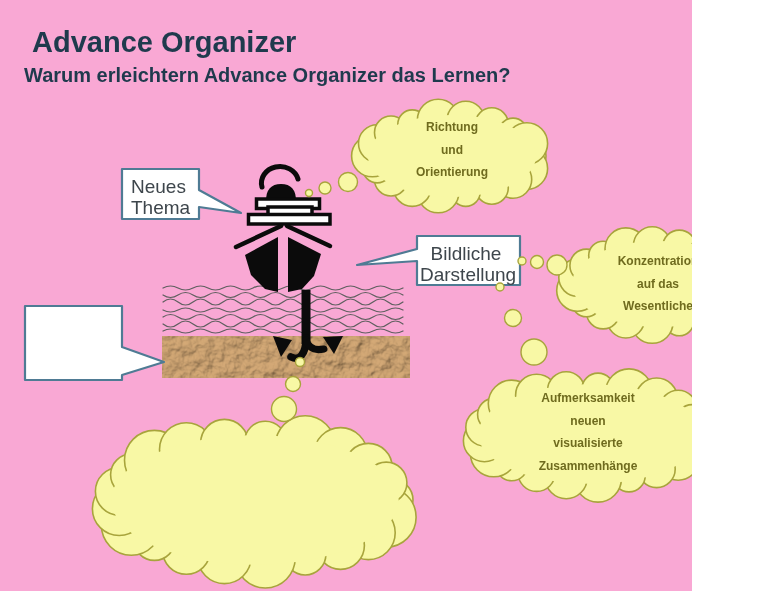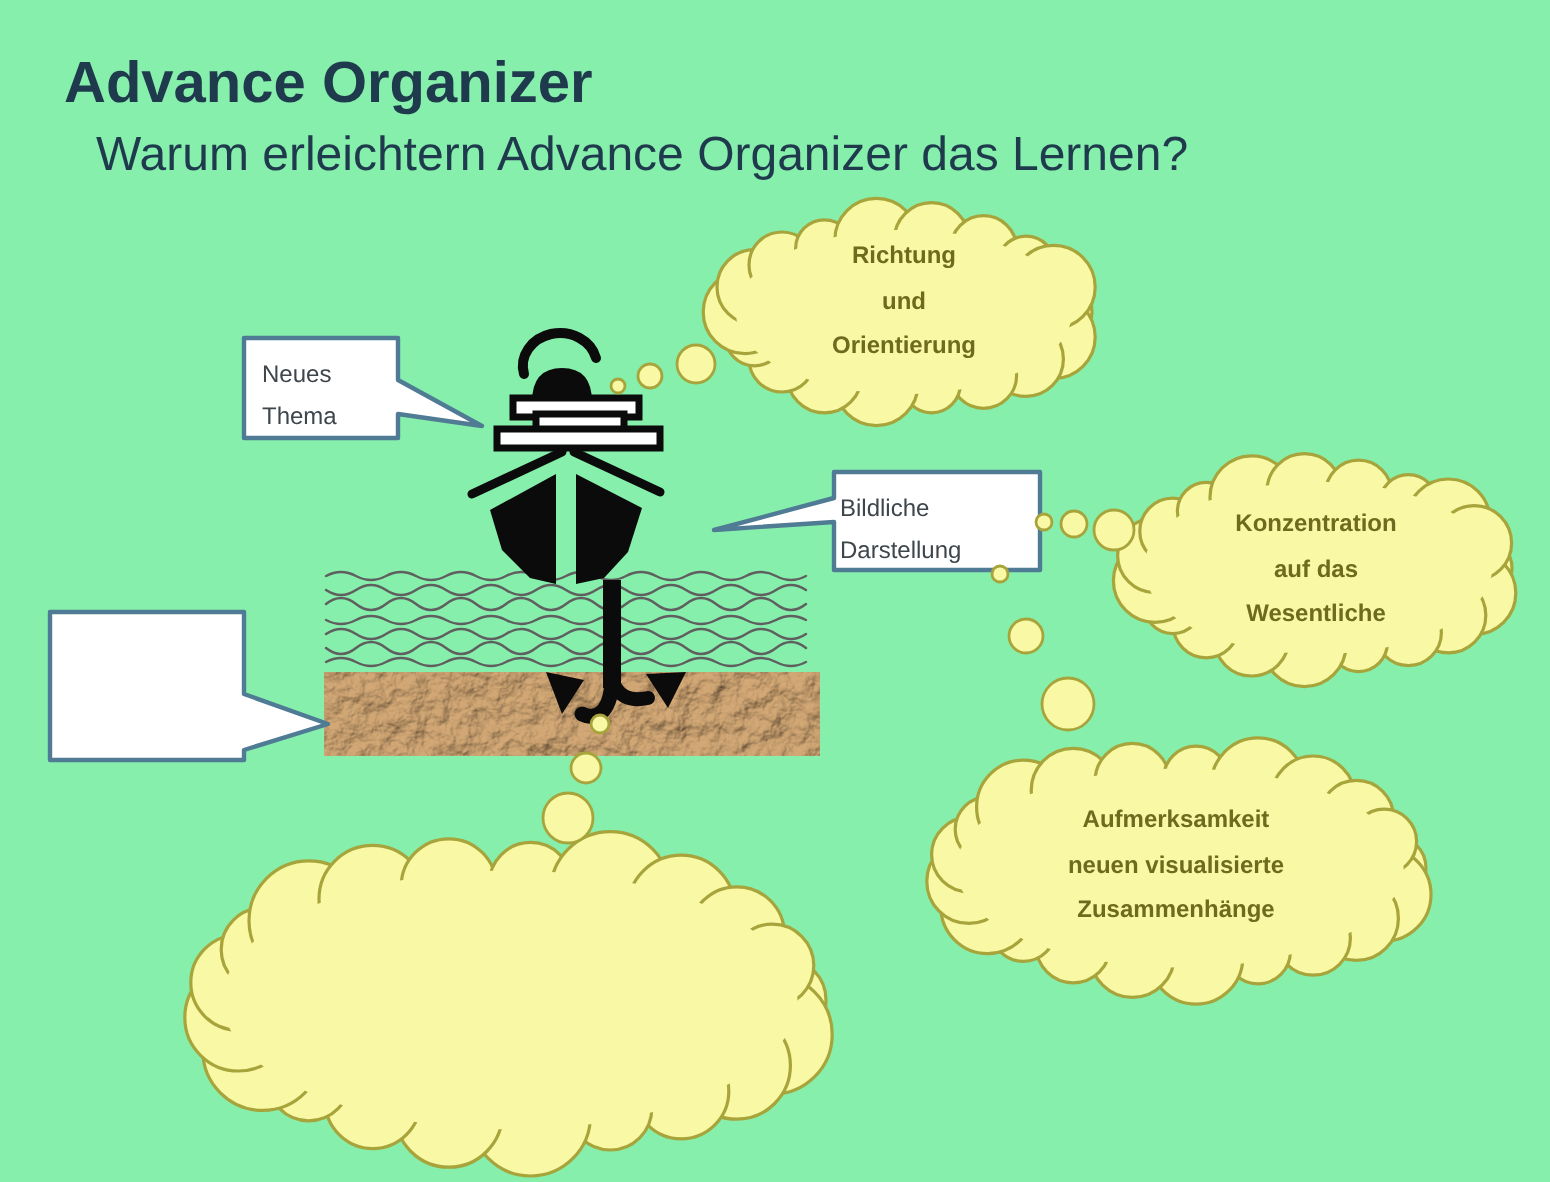--- a/index.html
+++ b/index.html
@@ -1,40 +1,40 @@
 <!DOCTYPE html>
 <html style="--title-color: #1f3a4d; --cloud-fill: #f8f8a5; --cloud-border: #a8a43c; --cloud-text: #6f6b1e; --callout-border: #4f7b94; --callout-text: #3e464c; --water-line: #5f5f5f; --ship-black: #0b0b0b;"><head>
 <meta charset="utf-8">
 <style>
   html,body{margin:0;padding:0;background:#ffffff;}
   .slide{
-    position:relative;width:775px;height:591px;overflow:hidden;
-    background:#86efac;font-family:"Liberation Sans", sans-serif;
+    position:relative;width:692px;height:591px;overflow:hidden;
+    background:#f9a8d4;font-family:"Liberation Sans", sans-serif;
   }
   #art{position:absolute;left:0;top:0;}
   .page-title{
     position:absolute;left:32px;top:26px;margin:0;
     font-size:29px;font-weight:bold;color:var(--title-color,#1f3a4d);
     letter-spacing:0px;white-space:nowrap;
   }
   .page-subtitle{
-    position:absolute;left:48px;top:64px;margin:0;
-    font-size:24px;font-weight:normal;color:var(--title-color,#1f3a4d);
+    position:absolute;left:24px;top:64px;margin:0;
+    font-size:20px;font-weight:bold;color:var(--title-color,#1f3a4d);
     white-space:nowrap;
   }
   .cloud-label{
     position:absolute;transform:translate(-50%,-50%);
     text-align:center;font-size:12px;font-weight:bold;
     color:var(--cloud-text,#6f6b1e);line-height:22.5px;white-space:pre-line;
   }
   .callout-label{
-    position:absolute;font-size:12px;color:var(--callout-text,#3e464c);
+    position:absolute;font-size:19px;color:var(--callout-text,#3e464c);
     line-height:20.5px;white-space:pre-line;
   }
-  .callout-label.right{text-align:left;}
+  .callout-label.right{text-align:center;}
   
   .callout-shape{fill:#ffffff;stroke:var(--callout-border,#4f7b94);stroke-width:2.2;stroke-linejoin:round;}
   .cloud-bumps circle{fill:var(--cloud-fill,#f8f8a5);stroke:var(--cloud-border,#a8a43c);stroke-width:1.6;}
   .cloud-bumps ellipse{fill:var(--cloud-fill,#f8f8a5);stroke:none;}
   .bubble{fill:var(--cloud-fill,#f8f8a5);stroke:var(--cloud-border,#a8a43c);stroke-width:1.4;}
   .wave{fill:none;stroke:var(--water-line,#5f5f5f);stroke-width:1.2;stroke-linecap:round;}
   .ship-fill{fill:var(--ship-black,#0b0b0b);}
   .ship-stroke{fill:none;stroke:var(--ship-black,#0b0b0b);}
   .deckrect{fill:#ffffff;stroke:var(--ship-black,#0b0b0b);stroke-width:3.5;}
 </style>

